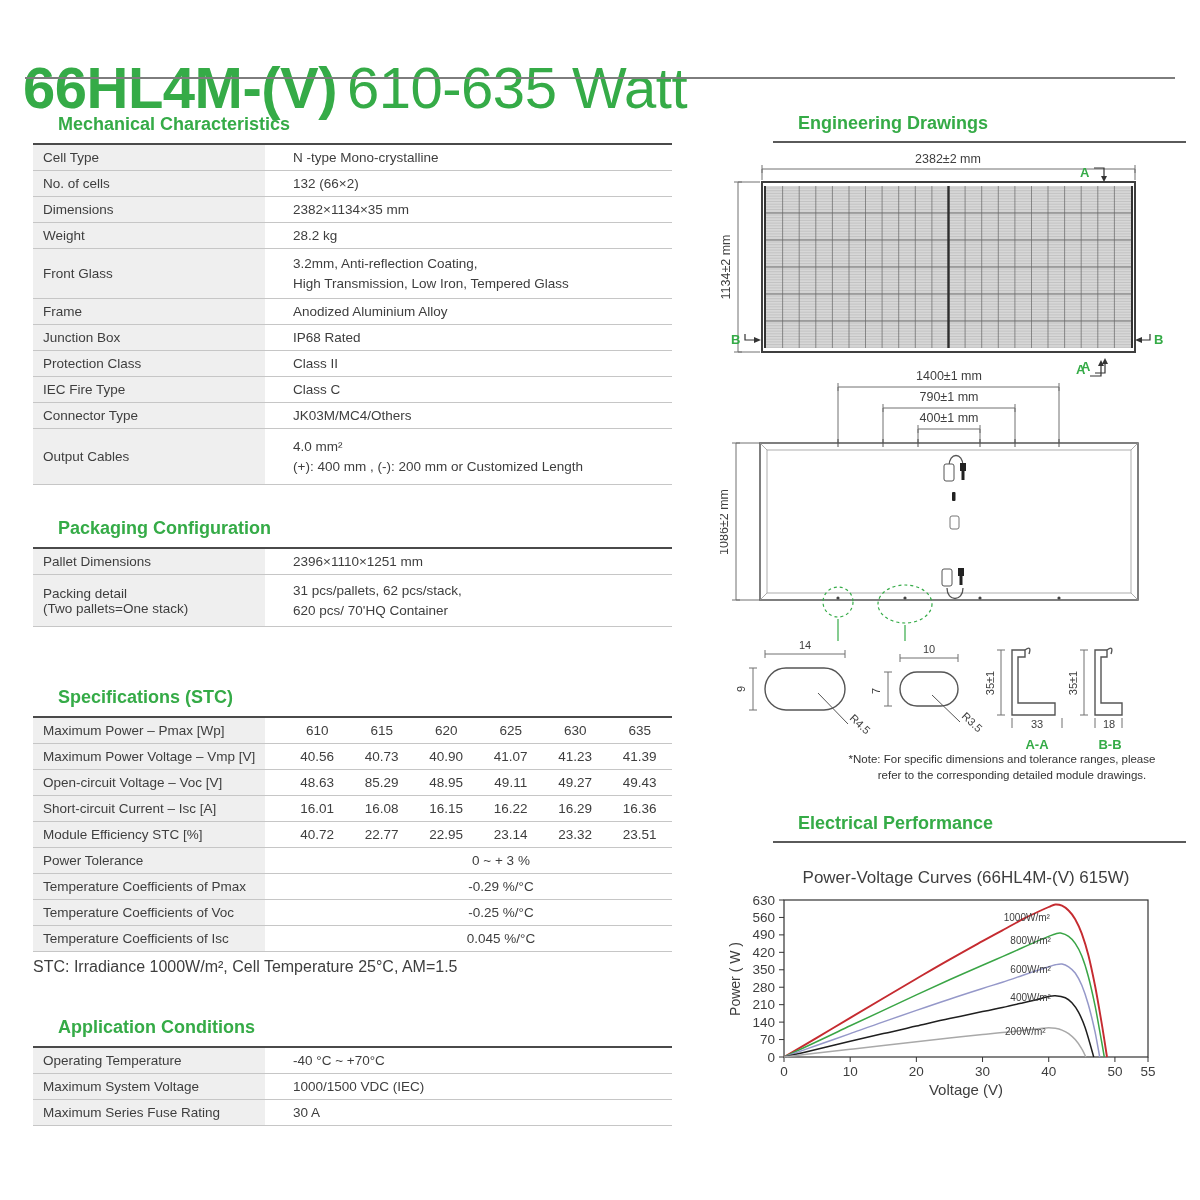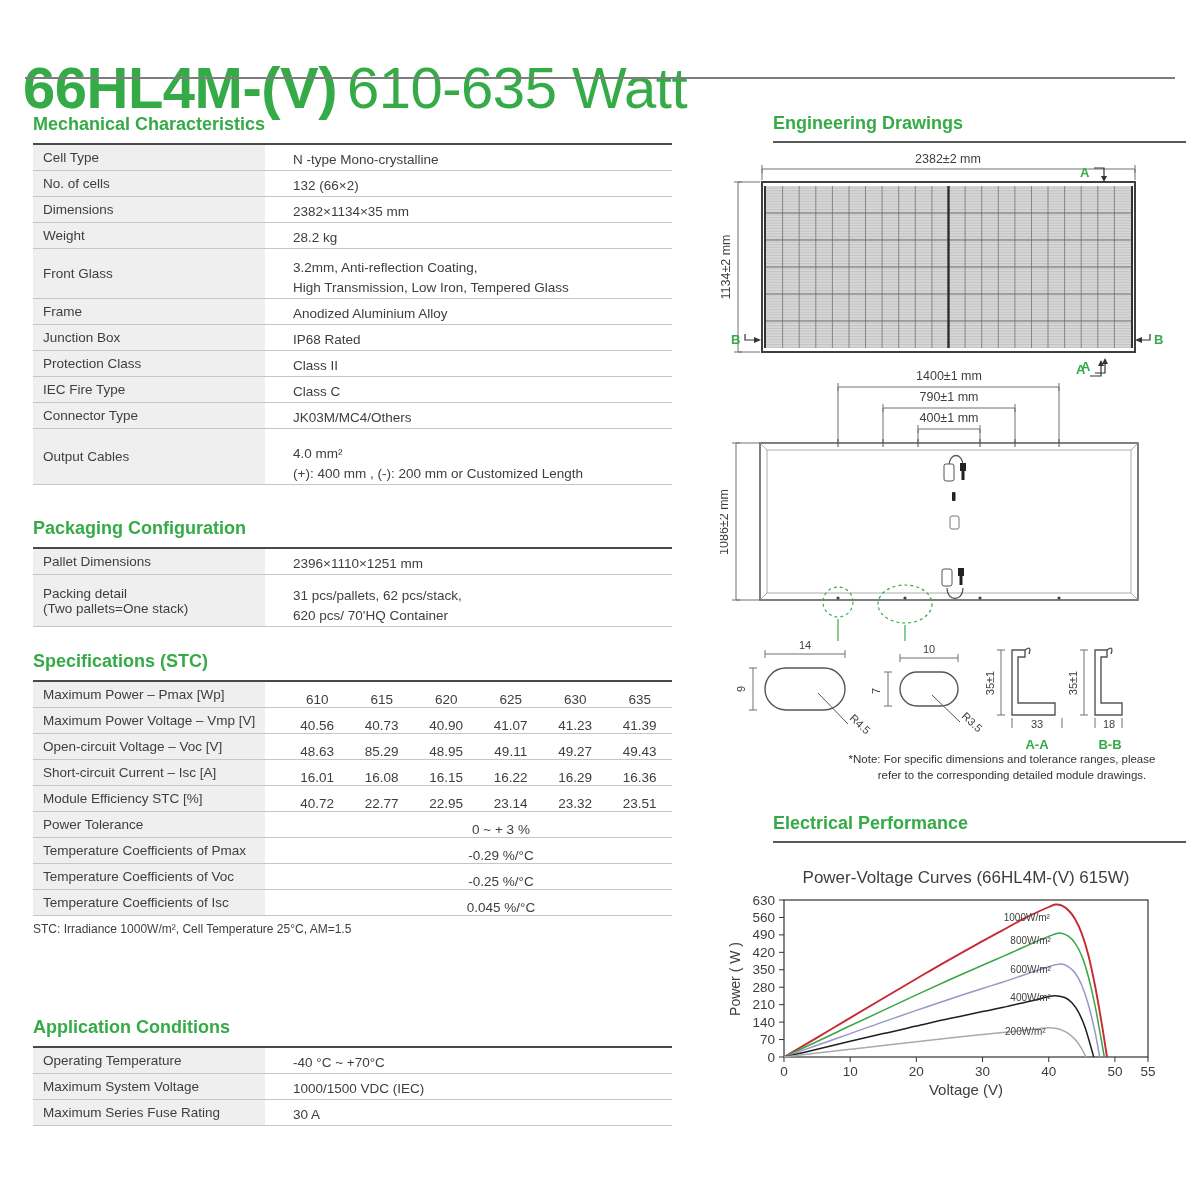--- a/index.html
+++ b/index.html
@@ -6,32 +6,32 @@
   *{ box-sizing:border-box; margin:0; padding:0; }
   html,body{ background:#fff; }
   body{ position:relative; width:1200px; height:1200px; font-family:"Liberation Sans",sans-serif; color:var(--ink); font-size:13.5px; overflow:hidden; }
 
   .page-title{ position:absolute; left:23px; top:14px; font-size:58px; color:var(--green); letter-spacing:-0.5px; white-space:nowrap;margin-top:40px; }
   .page-title .b{ font-weight:700; }
   .page-title .r{ font-weight:400; margin-left:10px; }
   .title-rule{ position:absolute; left:25px; top:77px; width:1150px; height:2px; background:#7d7d7d; }
 
   section{ position:absolute; }
-  h2{ font-size:18px; font-weight:700; color:var(--green); line-height:22px; }
+  h2{ font-size:18px; font-weight:700; color:var(--green); line-height:22px;margin-left:25px; }
 
   .left{ left:33px; width:639px; }
   .tbl{ border-top:2px solid var(--dark); margin-top:8px; }
-  .row{ display:flex; align-items:flex-end; border-bottom:1px solid var(--line); min-height:26px; }
+  .row{ display:flex; align-items:center; border-bottom:1px solid var(--line); min-height:26px; }
   .row.h50{ min-height:50px; } .row.h56{ min-height:56px; } .row.h52{ min-height:52px; }
   .lbl{ width:232px; align-self:stretch; background:#efefef; display:flex; flex-direction:column; justify-content:center; padding:3px 8px 3px 10px; }
   .val{ flex:1; padding-left:28px; line-height:20px; }
   .cells{ flex:1; display:flex; padding-left:20px; }
   .cell{ flex:1; text-align:center; }
   .wide{ flex:1; padding-left:65px; text-align:center; }
-  .footnote{ margin-top:6px; font-size:12px; }
+  .footnote{ margin-top:6px; font-size:16px; }
 
   .rhead{ position:absolute; left:773px; width:413px; border-bottom:2px solid #5a5a5a; padding-bottom:7px; }
 
   svg text{ font-family:"Liberation Sans",sans-serif; fill:var(--ink); }
   .dimt{ font-size:12.5px; }
   .dims{ font-size:11px; }
   .dl{ stroke:#707070; stroke-width:1; }
   .ml{ stroke:#333; stroke-width:1.2; fill:none; }
   .pr{ stroke:#555; stroke-width:1.4; fill:none; }
   .gmark{ fill:var(--green); font-weight:700; font-size:13px; }
@@ -161,21 +161,21 @@
           <span>(Two pallets=One stack)</span>
         </div>
         <div class="val">
           <div>31 pcs/pallets, 62 pcs/stack,</div>
           <div>620 pcs/ 70'HQ Container</div>
         </div>
       </div>
   </div>
 </section>
 
-<section class="left" style="top:650px;">
+<section class="left" style="top:686px;">
   <h2>Specifications (STC)</h2>
   <div class="tbl">
     <div class="row">
         <div class="lbl">
           <span>Maximum Power – Pmax [Wp]</span>
         </div>
       <div class="cells">
         <div class="cell">610</div>
         <div class="cell">615</div>
         <div class="cell">620</div>

